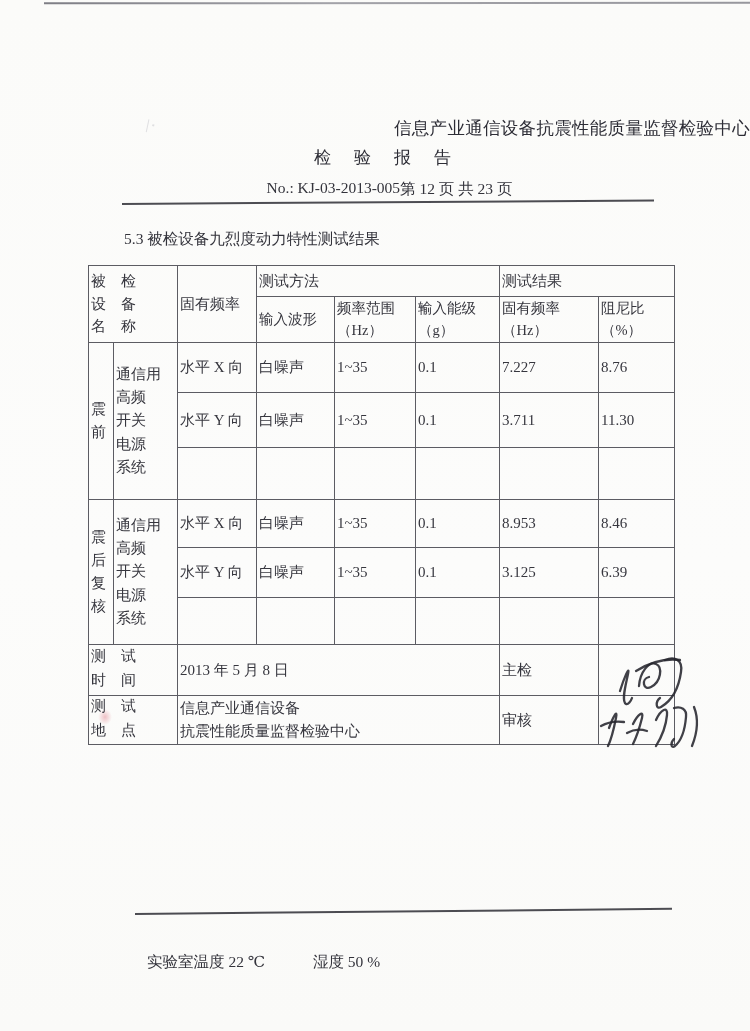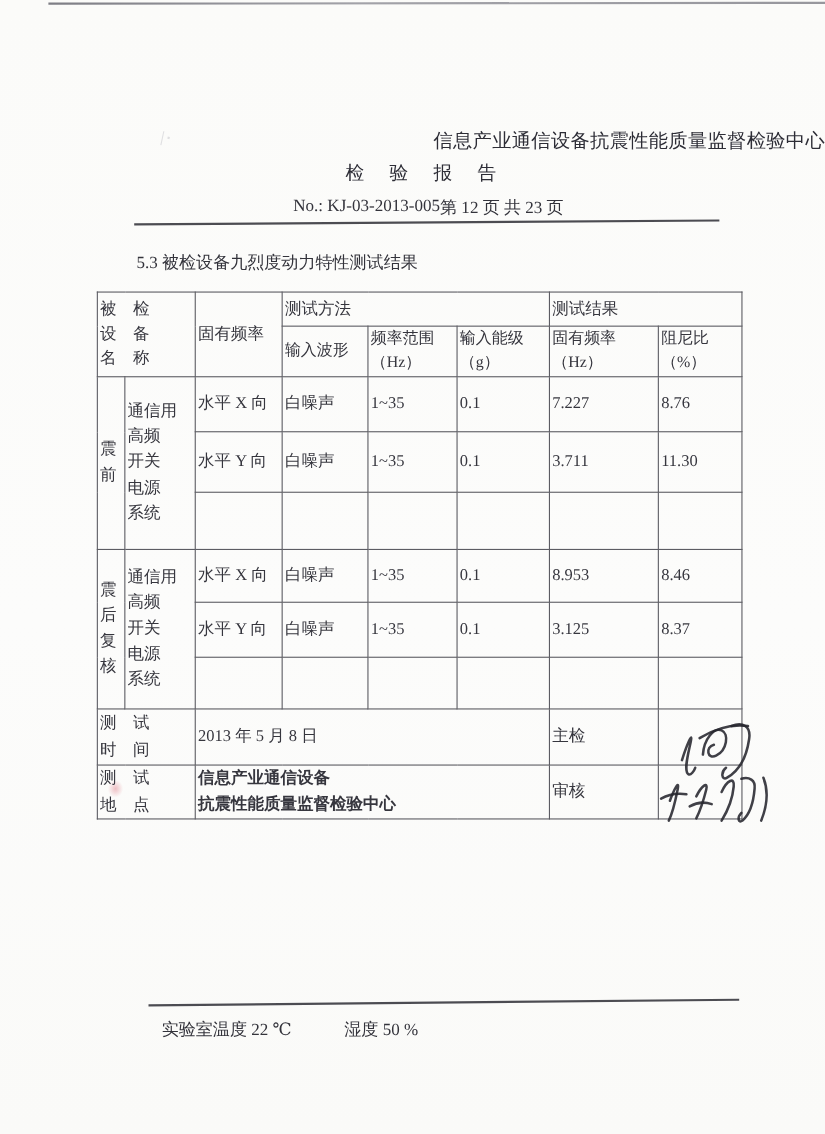--- a/index.html
+++ b/index.html
@@ -37,29 +37,29 @@
   table{position:absolute;left:88px;top:265px;width:586px;border-collapse:collapse;table-layout:fixed;}
   td{border:1px solid #5c5c63;vertical-align:middle;
      font-size:15px;color:#36363e;white-space:pre-line;line-height:1.5;padding:0 2px;overflow:visible;}
   .h1{height:31px}.h2{height:46px}
   .r1{height:50px}.r2{height:55px}.r3{height:52px}
   .r4{height:48px}.r5{height:50px}.r6{height:47px}
   .f1{height:51px}.f2{height:49px}
   td.sub{font-size:14.5px;line-height:1.45;}
   td.stage{line-height:1.55;}
   td.device{line-height:1.55;}
-  td.flabel{line-height:1.6;}
-  td.loc{line-height:1.55;font-weight:bold;}
+  td.flabel{line-height:1.6;font-family:Liberation Mono, monospace;}
+  td.loc{line-height:1.55;}
   
   .sig{position:absolute;overflow:visible;}
   .sig path{fill:none;stroke:#26262e;stroke-width:2.3;stroke-linecap:round;stroke-linejoin:round;opacity:.88;}
   .sig1{left:612px;top:651px;width:86px;height:60px;}
   .sig2{left:598px;top:700px;width:112px;height:50px;}
   
-  .footer-line{position:absolute;top:926px;left:147px;font-size:15.5px;color:#33333b;text-align:center;}
+  .footer-line{position:absolute;top:952px;left:147px;font-size:15.5px;color:#33333b;text-align:center;}
   .footer-line .hum{margin-left:44px;}
 </style>
 </head>
 <body>
 
 <div class="page">
 
   <div class="top-edge-line"></div>
   <div class="ghost-mark"></div>
   <div class="speck"></div>
@@ -156,21 +156,21 @@
         <td>0.1</td>
         <td>8.953</td>
         <td>8.46</td>
       </tr>
       <tr class="r5">
         <td>水平 Y 向</td>
         <td>白噪声</td>
         <td>1~35</td>
         <td>0.1</td>
         <td>3.125</td>
-        <td>8.37</td>
+        <td>6.39</td>
       </tr>
       <tr class="r6">
         <td></td>
         <td></td>
         <td></td>
         <td></td>
         <td></td>
         <td></td>
       </tr>
 

